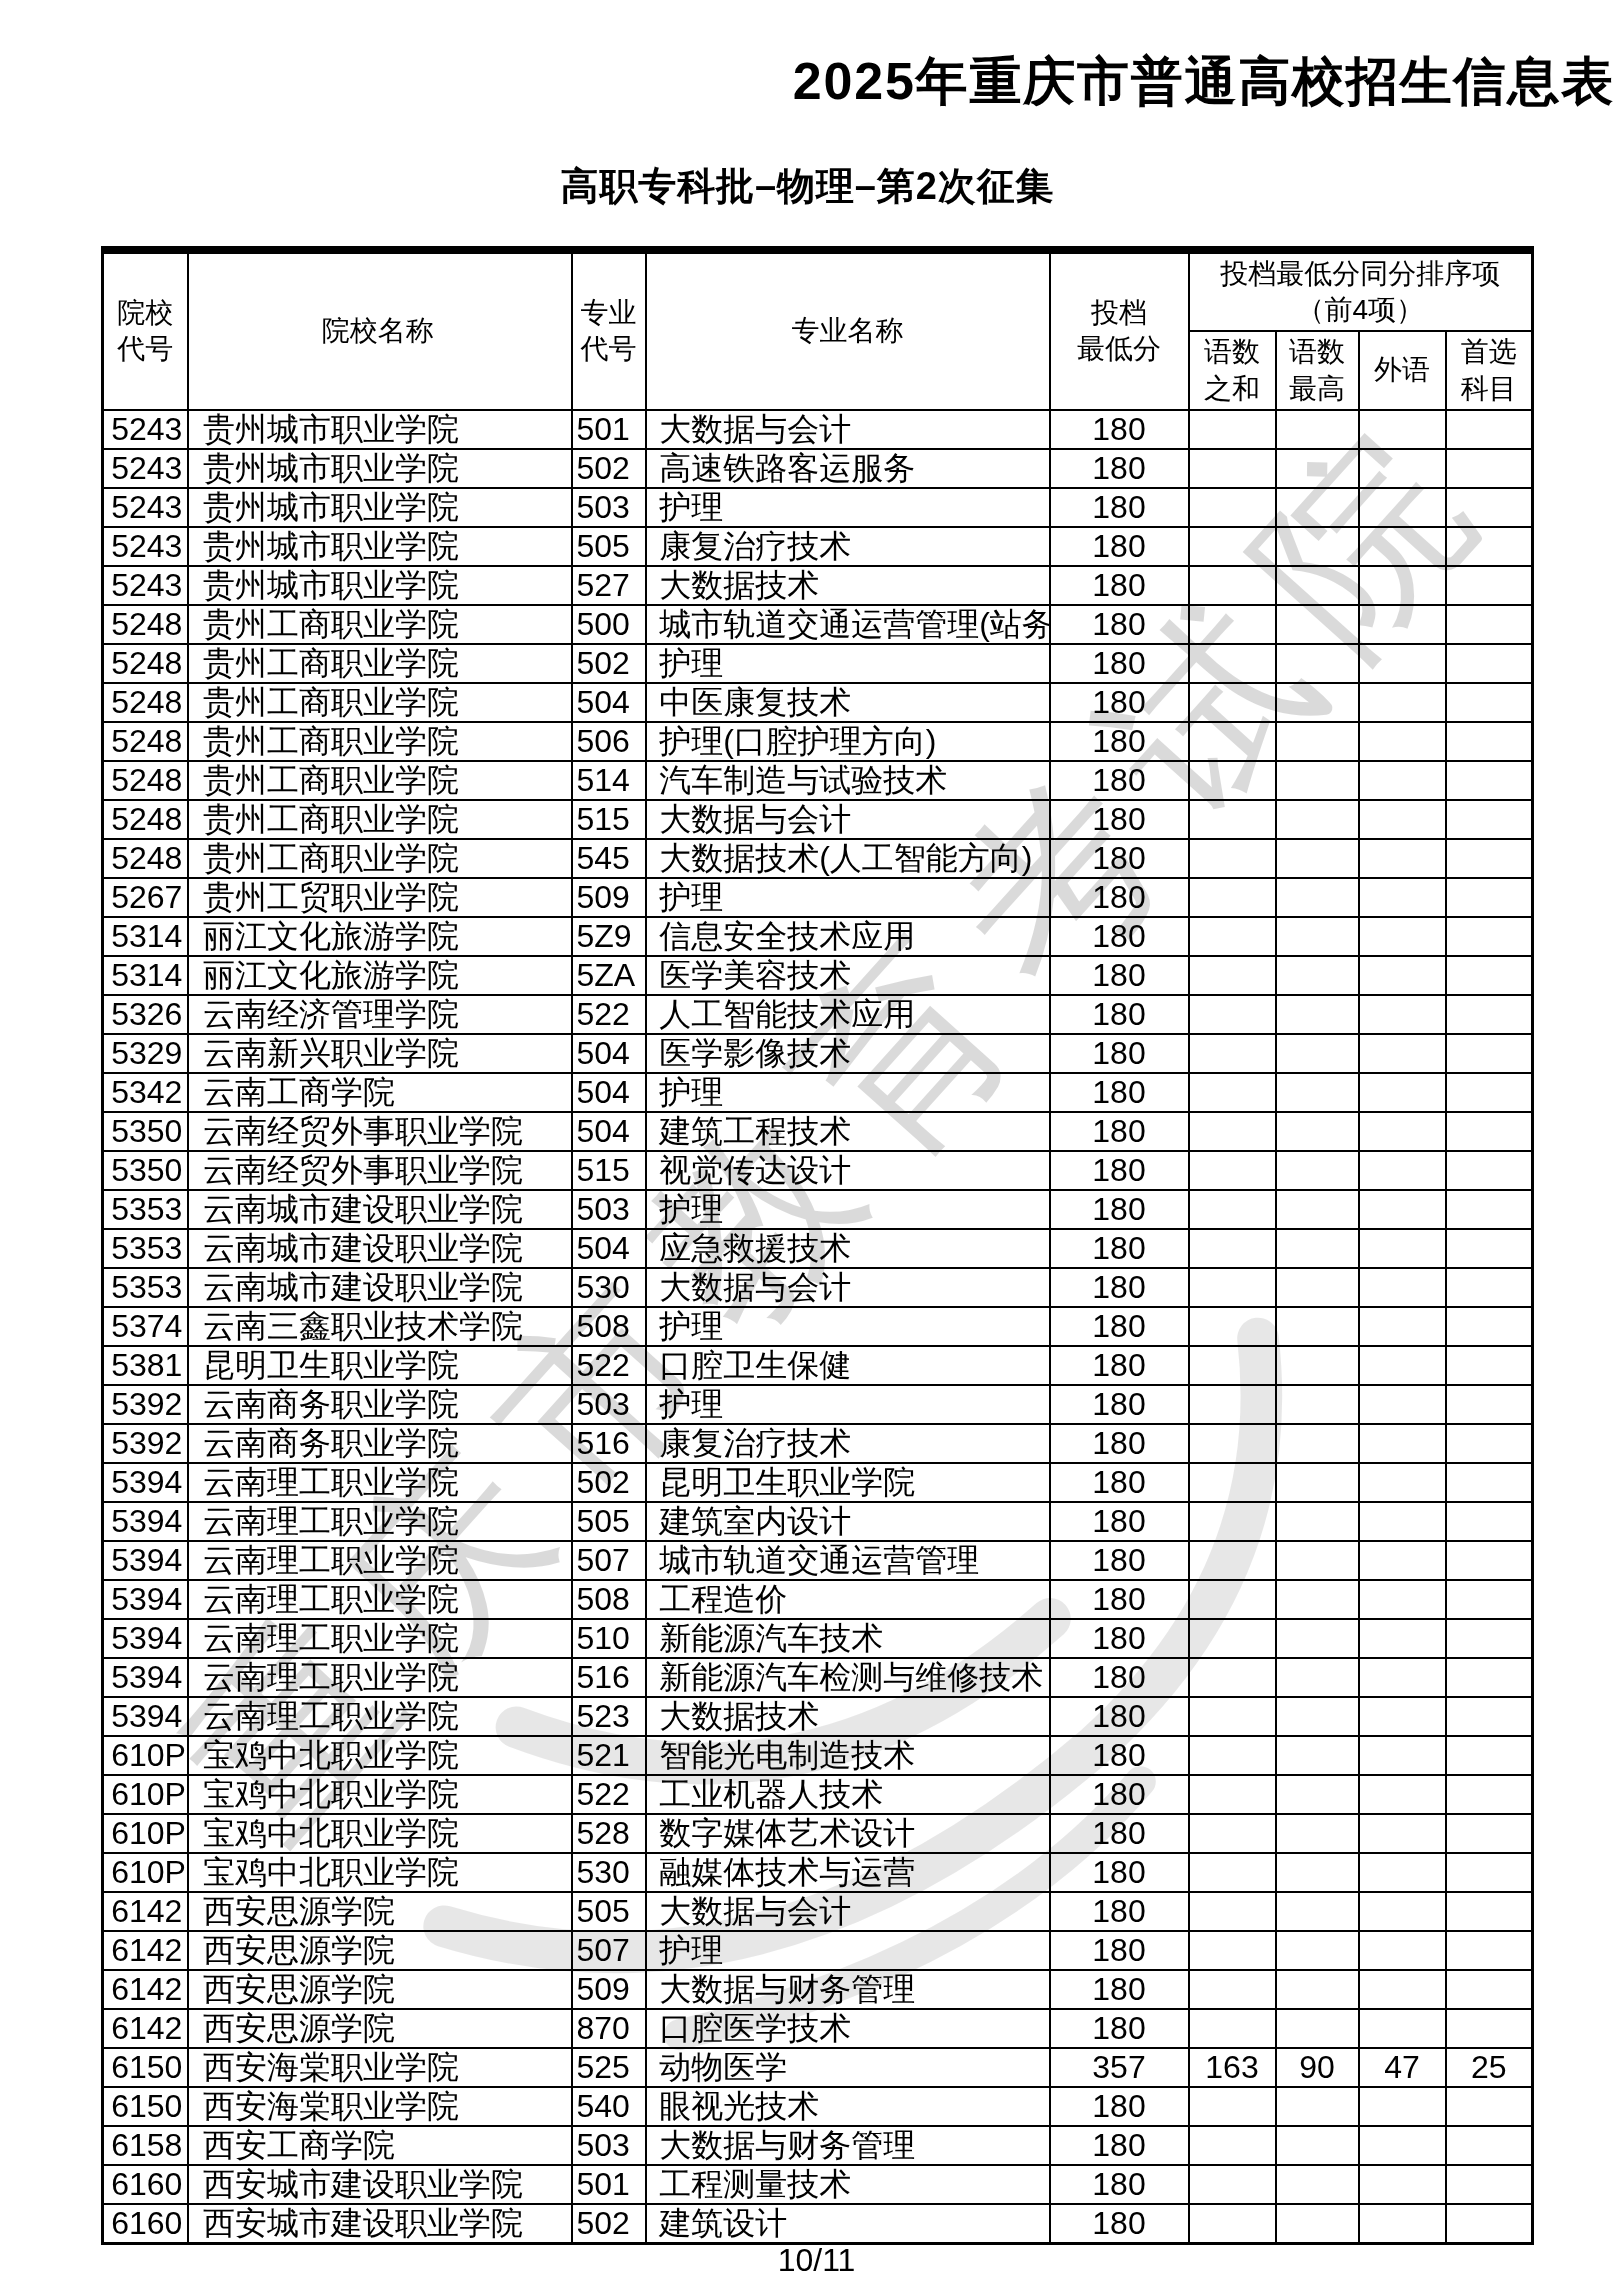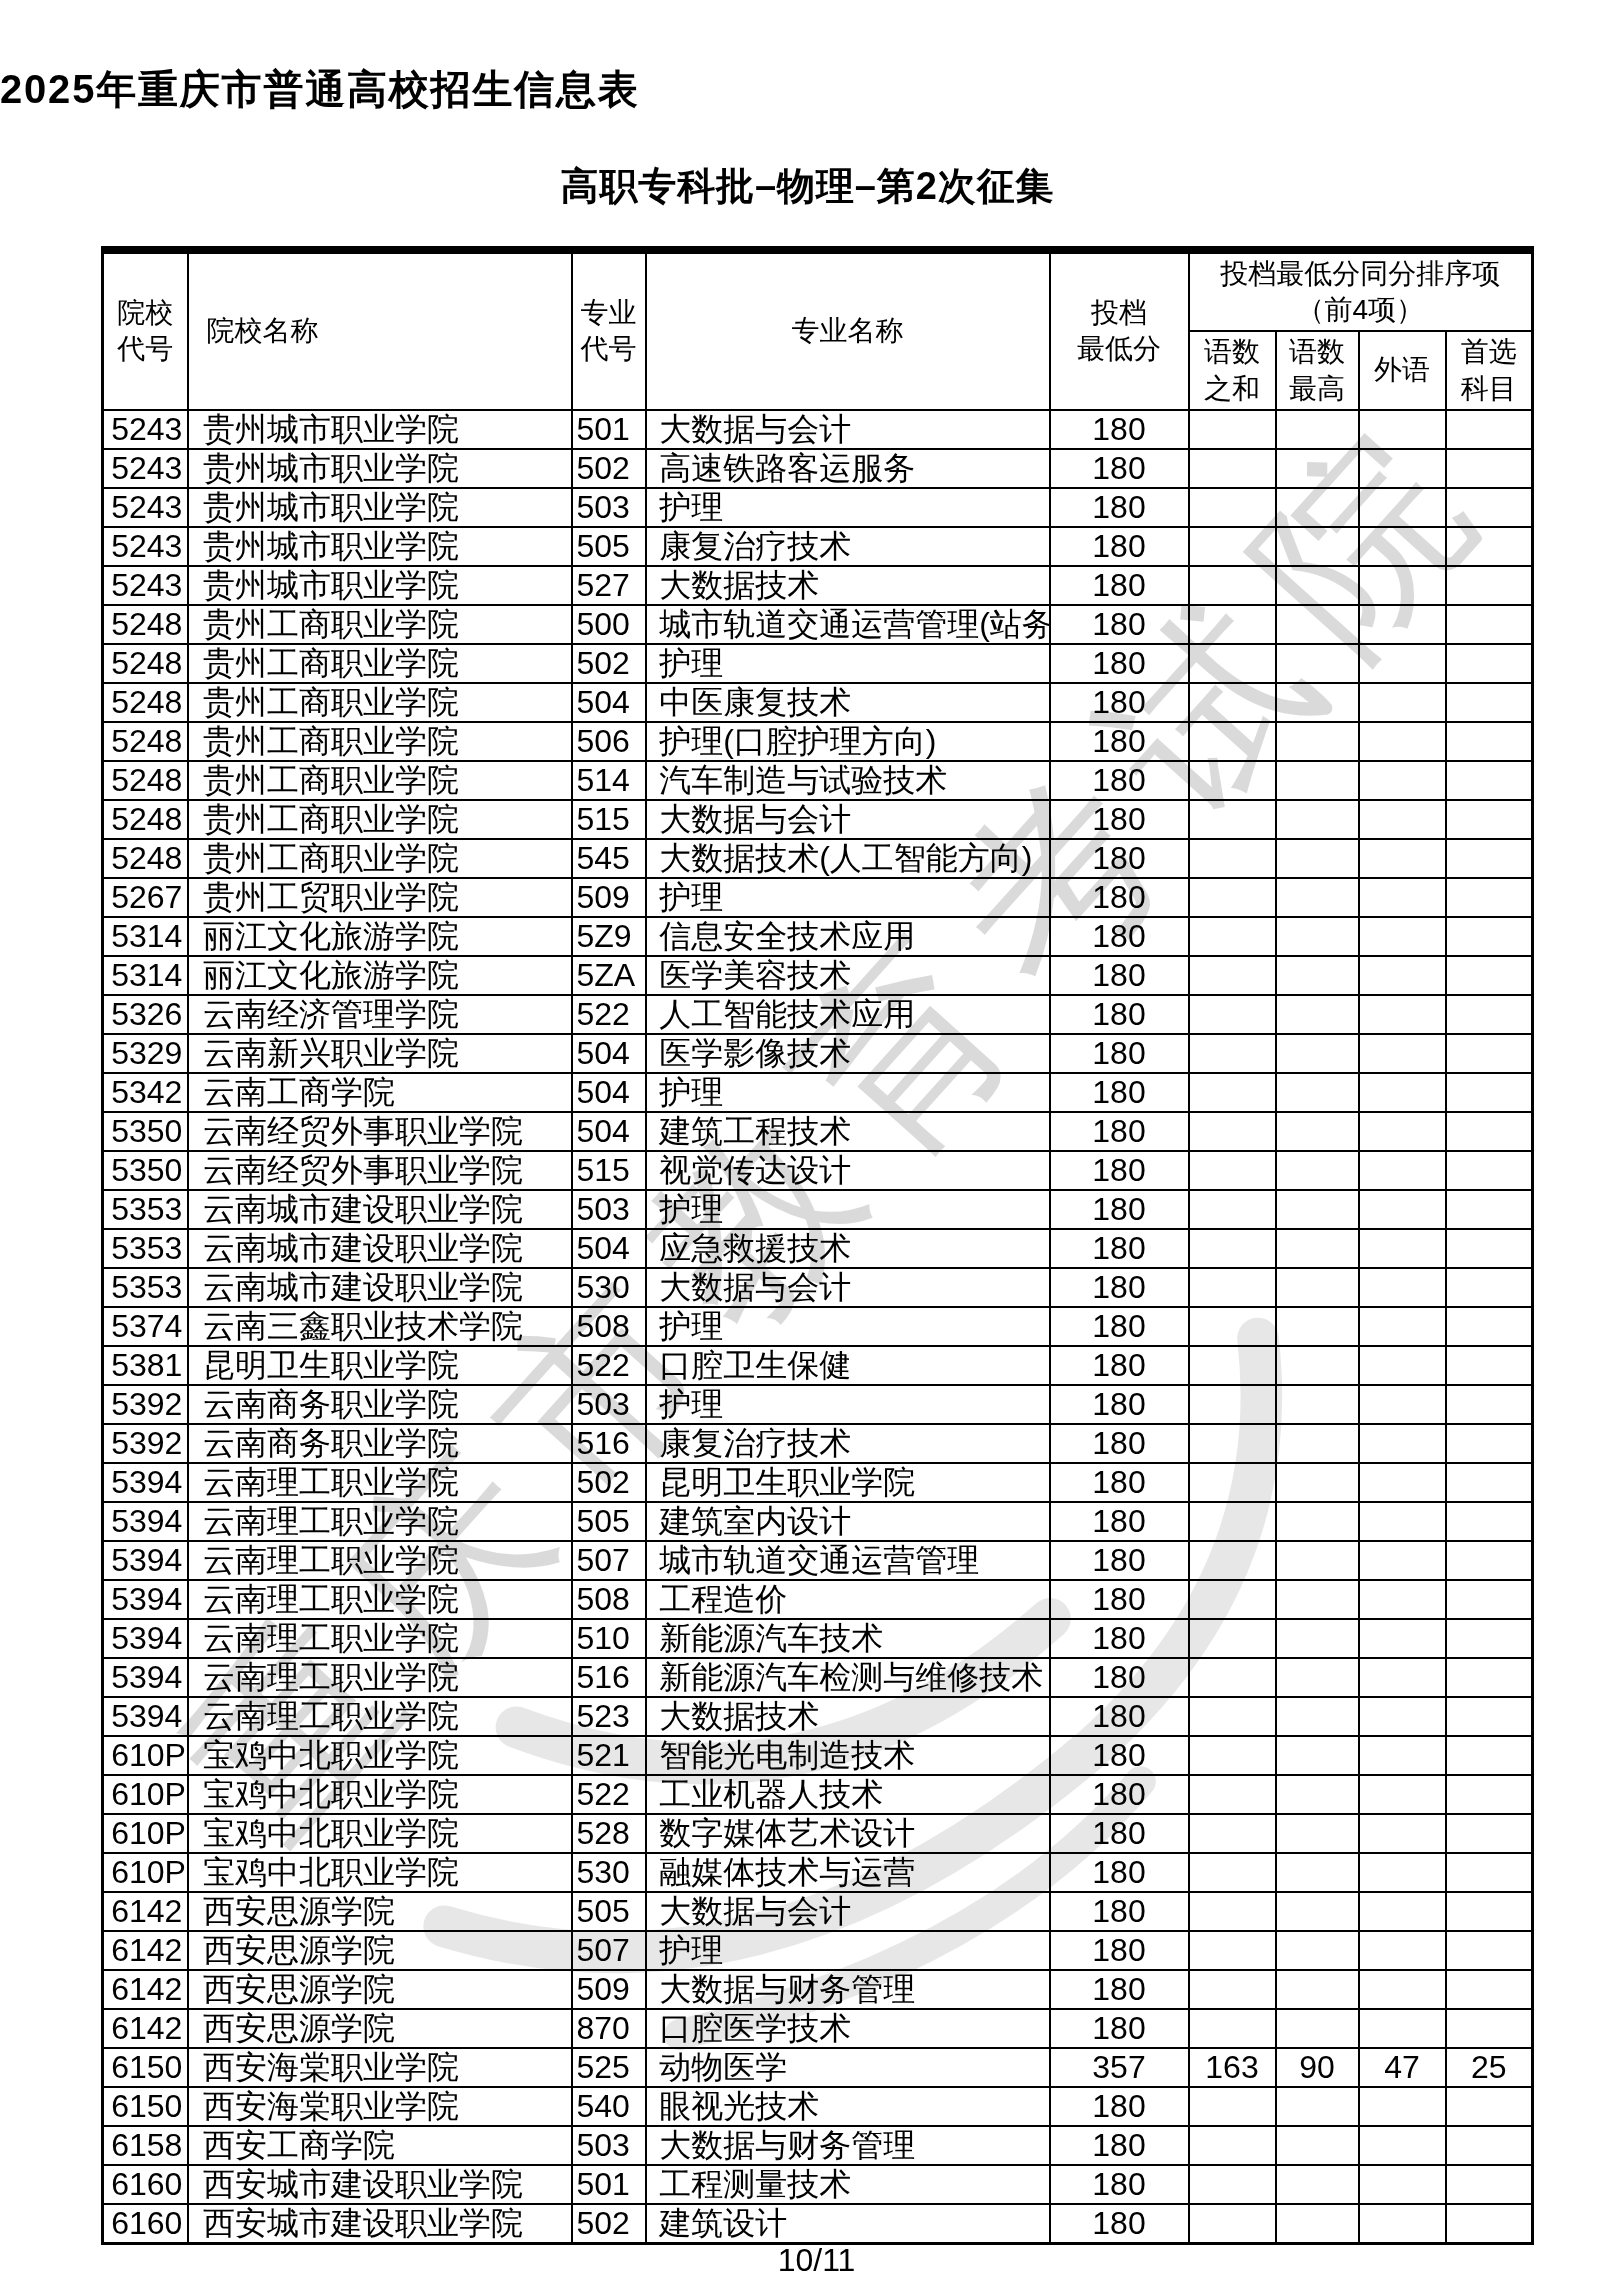--- a/index.html
+++ b/index.html
@@ -5,23 +5,23 @@
   html,body { margin:0; padding:0; }
   body {
     width:1615px; height:2285px;
     background:#ffffff;
     font-family:"Liberation Sans", sans-serif;
     color:#000;
     position:relative;
     overflow:hidden;
   }
   .page-title {
-    position:absolute; top:62px; left:0; width:100%;
-    text-align:left;
-    font-size:40px; font-weight:bold;
+    position:absolute; top:47px; left:0; width:100%;
+    text-align:right;
+    font-size:52px; font-weight:bold;
     letter-spacing:1.8px;
     z-index:2;
   }
   .page-subtitle {
     position:absolute; top:161px; left:0; width:100%;
     text-align:center;
     font-size:38px; font-weight:bold;
     letter-spacing:0.9px;
     z-index:2;
   }
@@ -42,21 +42,21 @@
     font-size:28px;
     line-height:1.3;
     white-space:pre-line;
     text-align:center;
     vertical-align:middle;
     padding:1.8px 3.6px;
   }
   thead tr.group-row th { height:60px; }
   thead tr.sub-row th { height:72px; }
   th.h-college-code, th.h-major-code { text-align:center; }
-  th.h-college-name { text-align:left; padding-left:18px; }
+  th.h-college-name { text-align:center; padding-left:0; }
   tbody td {
     height:37px;
     font-size:32px;
     line-height:1.0;
     white-space:nowrap;
     vertical-align:middle;
     padding:0;
   }
   tbody td:nth-child(1) { text-align:left; padding-left:7.2px;margin-top:32px;  }
   tbody td:nth-child(2) { text-align:left; padding-left:14.5px;margin-top:36px; }

